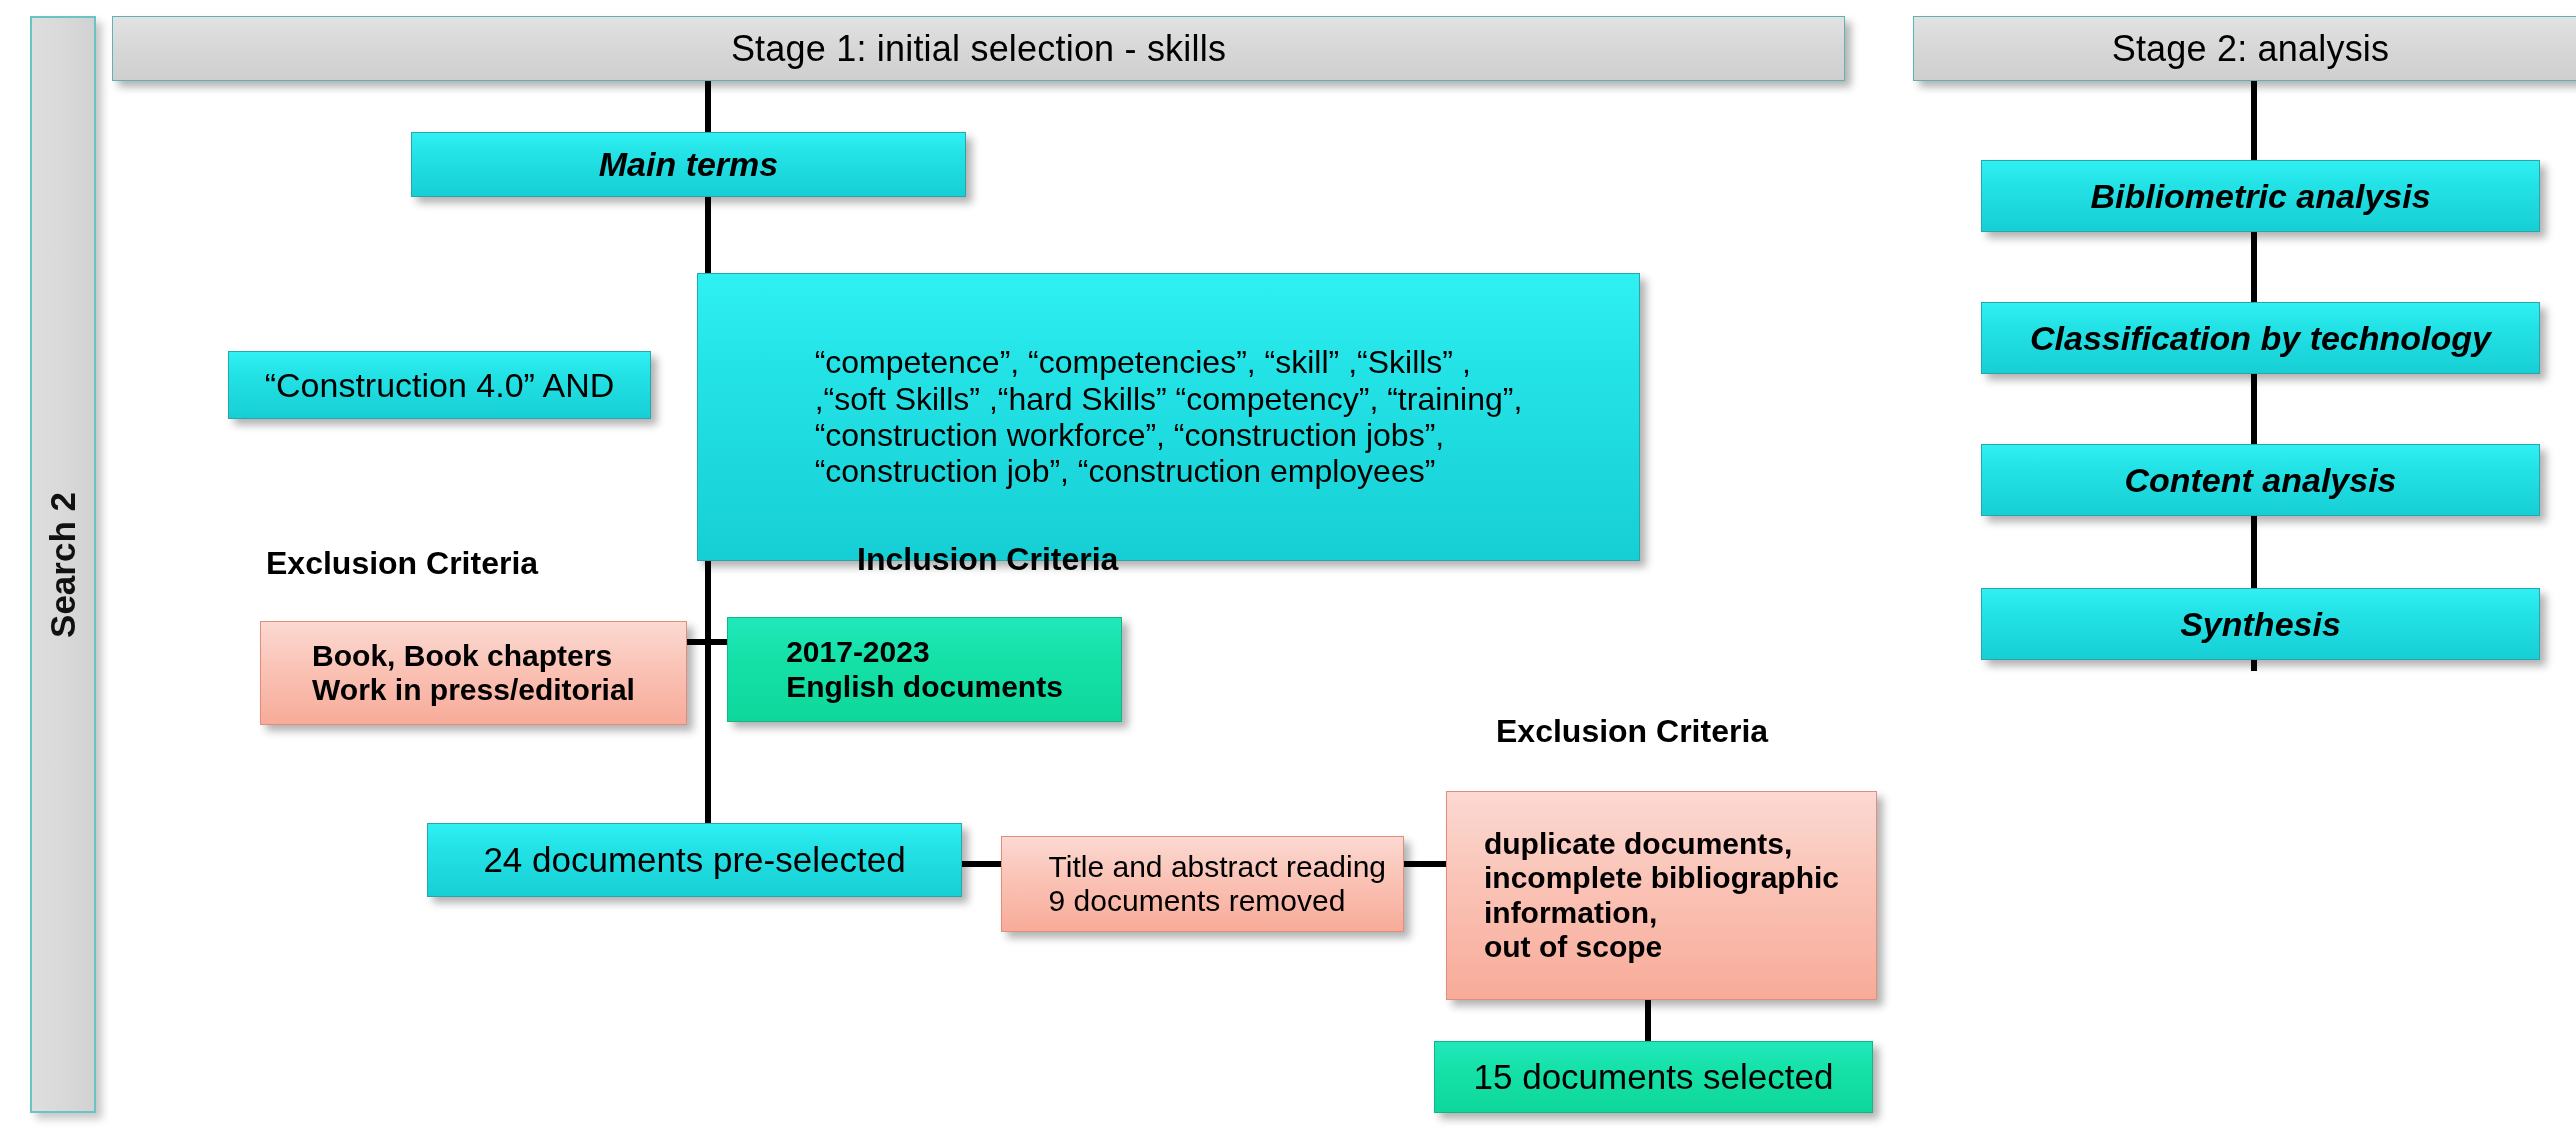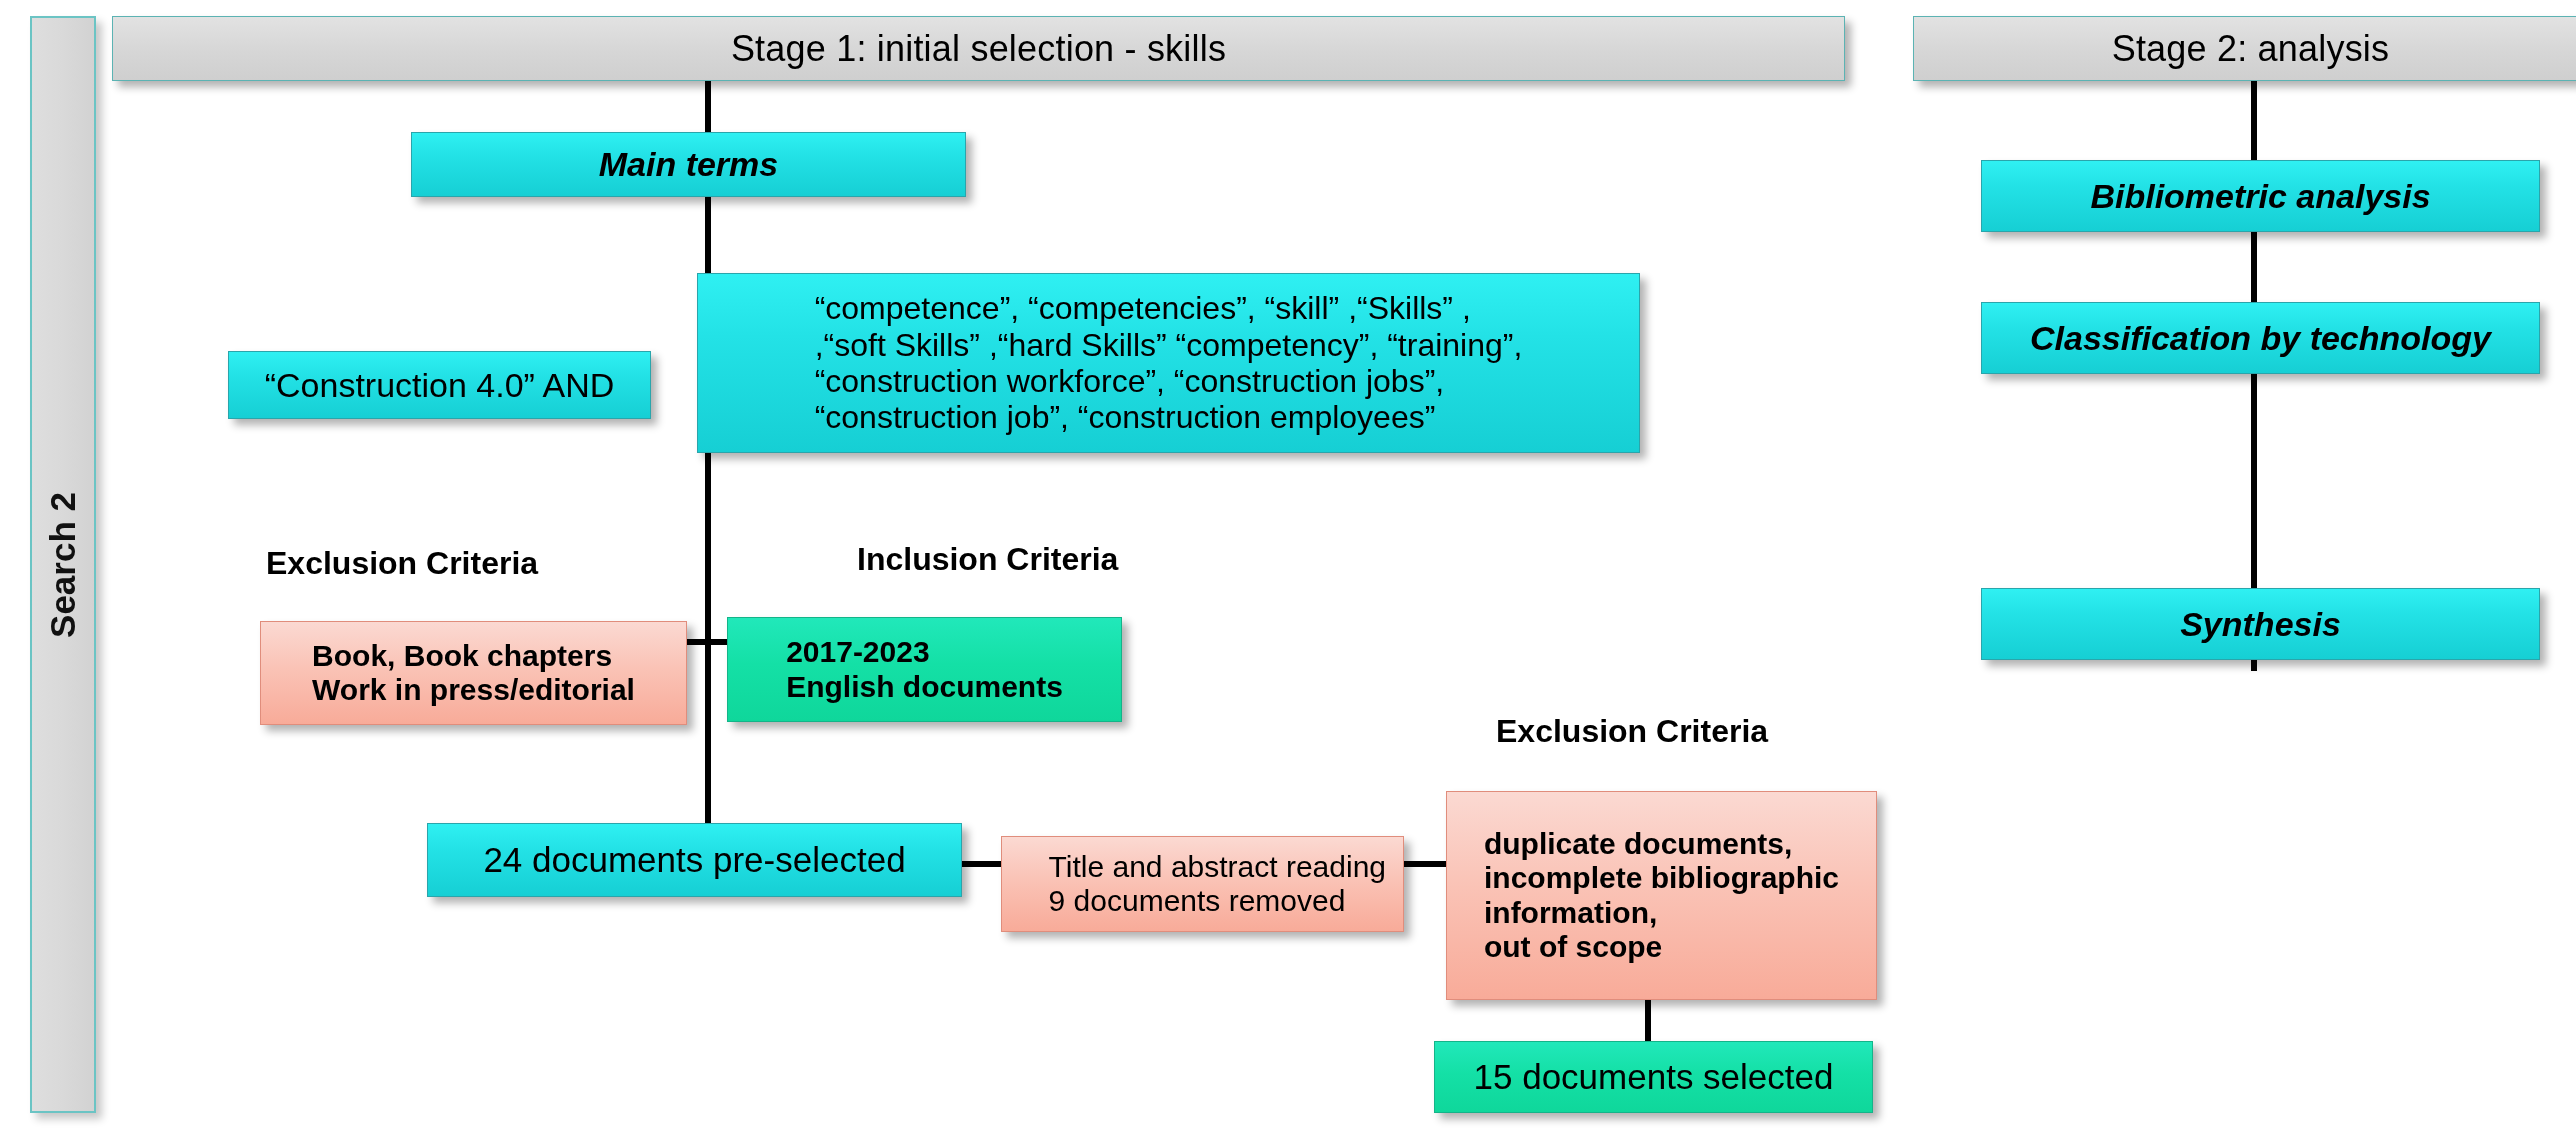--- a/index.html
+++ b/index.html
@@ -120,21 +120,21 @@
   </div>
 
   <div class="node cyan b-italic" style="left:411px; top:132px; width:555px; height:65px; font-size:34px;">
     <span>Main terms</span>
   </div>
 
   <div class="node cyan n-plain" style="left:228px; top:351px; width:423px; height:68px; font-size:34px;">
     <span>“Construction  4.0”   AND</span>
   </div>
 
-  <div class="node cyan n-plain" style="left:697px; top:273px; width:943px; height:180px; font-size:32px; white-space:pre-line;">
+  <div class="node cyan n-plain" style="left:697px; top:273px; width:943px; height:288px; font-size:32px; white-space:pre-line;">
     <span>“competence”, “competencies”, “skill” ,“Skills” ,
 ,“soft Skills” ,“hard Skills” “competency”, “training”,
 “construction workforce”, “construction jobs”,
 “construction job”, “construction employees”</span>
   </div>
 
   <div class="caption" style="left:266px; top:545px;">
     <span>Exclusion Criteria</span>
   </div>
   <div class="node salmon b-plain" style="left:260px; top:593px; width:427px; height:104px; font-size:30px; white-space:pre-line;">
@@ -180,19 +180,22 @@
   </div>
 
   <div class="node cyan b-italic" style="left:1981px; top:160px; width:559px; height:72px; font-size:34px;">
     <span>Bibliometric analysis</span>
   </div>
 
   <div class="node cyan b-italic" style="left:1981px; top:302px; width:559px; height:72px; font-size:34px;">
     <span>Classification  by technology</span>
   </div>
 
+  <div class="node cyan b-italic" style="left:1981px; top:444px; width:559px; height:72px; font-size:34px;">
+    <span>Content analysis</span>
+  </div>
 
   <div class="node cyan b-italic" style="left:1981px; top:588px; width:559px; height:72px; font-size:34px;">
     <span>Synthesis</span>
   </div>
 
 </div>
 
 
 </body></html>

